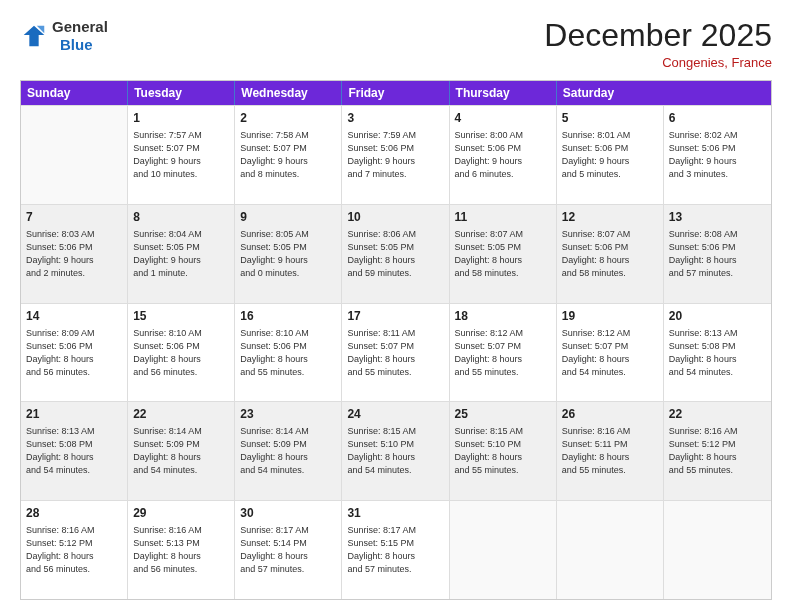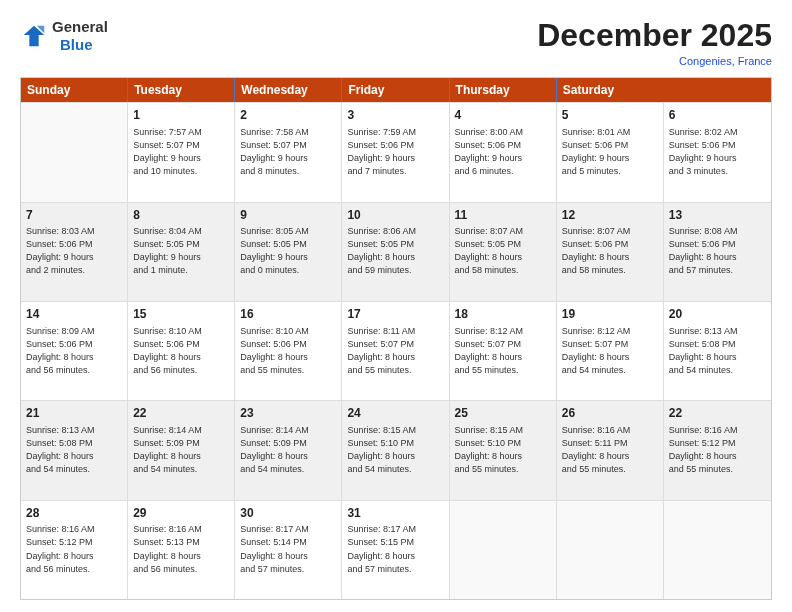--- a/index.html
+++ b/index.html
@@ -38,39 +38,39 @@
     .logo-text .blue { display: block; color: #1a6bbf; margin-left: 8px; }
     .logo-icon {
       width: 28px;
       height: 28px;
     }
     .title-block {
       text-align: right;
     }
     .month-title {
       font-size: 32px;
-      font-weight: bold;
+      font-weight: normal;
       color: #222;
       line-height: 1.1;
     }
     .location {
-      font-size: 11px;
-      color: #1d4ed8;
+      font-size: 13px;
+      color: #b91c1c;
       margin-top: 2px;
     }
     .calendar {
       flex: 1;
       display: flex;
       flex-direction: column;
       border: 1px solid #ccc;
     }
     .cal-header {
       display: grid;
       grid-template-columns: repeat(7, 1fr);
-      background: #c2410c;
+      background: #6d28d9;
     }
     .cal-header-cell {
       color: #fff;
       font-size: 12px;
       font-weight: bold;
       padding: 5px 6px;
       text-align: left;
       border-right: 1px solid #4477cc;
     }
     .cal-header-cell:last-child { border-right: none; }

